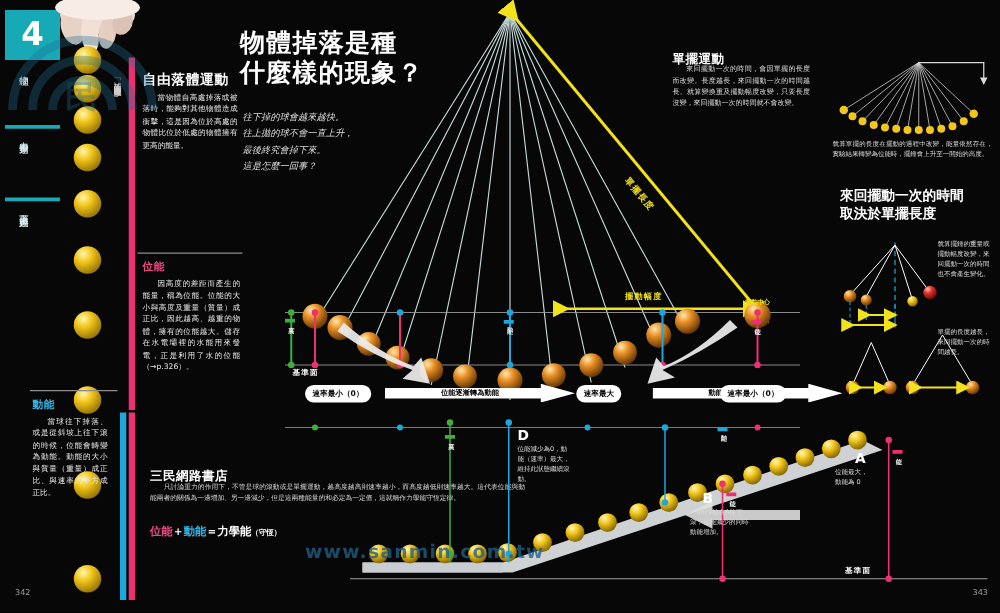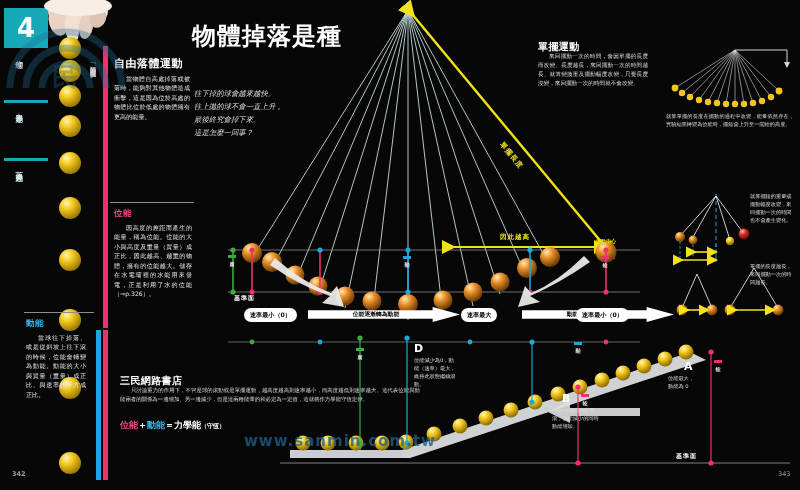--- a/index.html
+++ b/index.html
@@ -17,21 +17,21 @@
   
   .magbar{background:#ef2f72;width:5px;}
   .cyanbar{background:#1ea7dd;width:5px;}
   
   .sec-h{font-size:11px;font-weight:bold;letter-spacing:.5px;}
   .body-t{font-size:6.1px;line-height:1.55;color:#e8e8e8;text-align:justify;}
   .hdr-pink{color:#ef4a86;}
   .hdr-cyan{color:#35b6e8;}
   .hdr-white{color:#fff;}
   
-  #main-title{left:192px;top:22px;width:215px;color:#fff;font-size:24px;font-weight:bold;line-height:1.22;letter-spacing:1px;}
+  #main-title{left:192px;top:22px;width:215px;color:#fff;font-size:20px;font-weight:bold;line-height:1.22;letter-spacing:1px;}
   #title-sub{left:194px;top:88px;width:185px;color:#dcdcdc;font-size:7.4px;line-height:1.75;}
   
   #pendulum-svg{left:0;top:0;}
   
   .stage-pill{background:#fff;border-radius:9px;color:#000;font-size:6.1px;font-weight:bold;
     padding:2.5px 6px;white-space:nowrap;text-align:center;}
   .arrow-pill{position:absolute;height:15px;display:flex;align-items:center;justify-content:center;
     font-size:5.8px;font-weight:bold;color:#000;background:#fff;
     clip-path:polygon(0 22%,82% 22%,82% 0,100% 50%,82% 100%,82% 78%,0 78%);padding-right:16px;}
   
@@ -123,20 +123,21 @@
   <div class="abs sec-h hdr-pink" style="left:114px;top:208px;font-size:8.5px;">位能</div>
   <div class="abs body-t" style="left:114px;top:223px;width:78px;text-indent:12px;">因高度的差距而產生的能量，稱為位能。位能的大小與高度及重量（質量）成正比，因此越高、越重的物體，擁有的位能越大。儲存在水電壩裡的水能用來發電，正是利用了水的位能（→p.326）。</div>
 
   <div class="abs" style="left:24px;top:312px;width:70px;height:1px;background:#8d8d8d;"></div>
   <div class="abs sec-h hdr-cyan" style="left:26px;top:318px;font-size:8.5px;">動能</div>
   <div class="abs body-t" style="left:26px;top:333px;width:60px;text-indent:12px;">當球往下掉落、或是從斜坡上往下滾的時候，位能會轉變為動能。動能的大小與質量（重量）成正比、與速率的平方成正比。</div>
 
   
   <div id="main-title" class="abs">
     <div>物體掉落是種</div>
+    <div>什麼樣的現象？</div>
   </div>
   <div id="title-sub" class="abs" style="white-space:pre-line;font-style:italic;">往下掉的球會越來越快。
 往上拋的球不會一直上升，
 最後終究會掉下來。
 這是怎麼一回事？</div>
 
   
   <svg id="pendulum-svg" class="abs" width="800" height="490">
     <defs>
       <radialGradient id="oball" cx="34%" cy="26%" r="74%">
@@ -223,21 +224,21 @@
     <line x1="228" y1="342" x2="640" y2="342" stroke="#8d8d8d" stroke-width="0.7"></line>
     <circle cx="252" cy="342" r="2.4" fill="#3fae3f"></circle>
     <circle cx="320" cy="342" r="2.4" fill="#1ea7dd"></circle>
     <circle cx="470" cy="342" r="2.4" fill="#1ea7dd"></circle>
     <circle cx="606" cy="342" r="2.4" fill="#ef2f72"></circle>
   </svg>
 
   
   <div class="abs" style="left:505px;top:140px;transform:rotate(50deg);transform-origin:left top;color:#f2e21a;font-size:7px;font-weight:bold;letter-spacing:1px;">單擺長度</div>
   
-  <div class="abs" style="left:500px;top:233px;color:#f2e21a;font-size:6.5px;font-weight:bold;letter-spacing:1px;">因此越高</div>
+  <div class="abs" style="left:500px;top:233px;color:#f2e21a;font-size:6.5px;font-weight:bold;letter-spacing:1px;">擺動幅度</div>
   
   <div class="abs" style="left:596px;top:238px;color:#f2e21a;font-size:5px;font-weight:bold;">擺動中心</div>
   
   <div class="abs vlabel-green" style="left:228px;top:255px;">高度</div>
   
   <div class="abs baseline-tag" style="left:234px;top:294px;">基準面</div>
   
   <div class="abs vlabel-cyan" style="left:403px;top:256px;">動能</div>
   <div class="abs vlabel-pink" style="left:601px;top:256px;">位能</div>
 
@@ -287,20 +288,24 @@
       <circle cx="90" cy="55" r="3.2"></circle>
         <circle cx="99" cy="53" r="3.2"></circle>
         <circle cx="108" cy="49" r="3.2"></circle>
       <circle cx="116" cy="43" r="3.4"></circle>
     </g>
     <path d="M72,2 L124,2 L124,18" stroke="#d8d8d8" stroke-width="1" fill="none"></path>
     <path d="M121,14 L124,20 L127,14 Z" fill="#d8d8d8"></path>
   </svg>
   <div class="abs tiny" style="left:666px;top:112px;width:128px;text-align:justify;">就算單擺的長度在擺動的過程中改變，能量依然存在，實驗結果轉變為位能時，擺錘會上升至一開始的高度。</div>
 
+  <div id="right-headline" class="abs">
+    <div>來回擺動一次的時間</div>
+    <div>取決於單擺長度</div>
+  </div>
 
   
   <svg class="abs" style="left:664px;top:186px;" width="134" height="130">
     <line x1="52" y1="8" x2="52" y2="74" stroke="#1ea7dd" stroke-width="1" stroke-dasharray="4,3"></line>
     <g stroke="#ffffff" stroke-width="0.8">
       <line x1="52" y1="10" x2="16" y2="50"></line>
       <line x1="52" y1="10" x2="28" y2="53"></line>
       <line x1="52" y1="10" x2="66" y2="54"></line>
       <line x1="52" y1="10" x2="80" y2="48"></line>
     </g>
@@ -410,16 +415,16 @@
     <g fill="none" stroke="#1f6d96" stroke-width="7" opacity=".55">
       <path d="M10,88 A56,56 0 0 1 122,88"></path>
       <path d="M26,88 A40,40 0 0 1 106,88"></path>
       <path d="M42,88 A24,24 0 0 1 90,88"></path>
     </g>
     <text x="52" y="86" font-size="26" font-weight="bold" fill="#1f6d96" opacity=".55" font-family="'DejaVu Sans',sans-serif">民</text>
   </svg>
   <div id="wm-url">www.sanmin.com.tw</div>
 
   
-  <div class="abs pageno" style="left:12px;top:470px;font-weight:bold;">342</div>
+  <div class="abs pageno" style="left:12px;top:470px;">342</div>
   <div class="abs pageno" style="left:778px;top:470px;">343</div>
 
 </div>
 
 </body></html>

